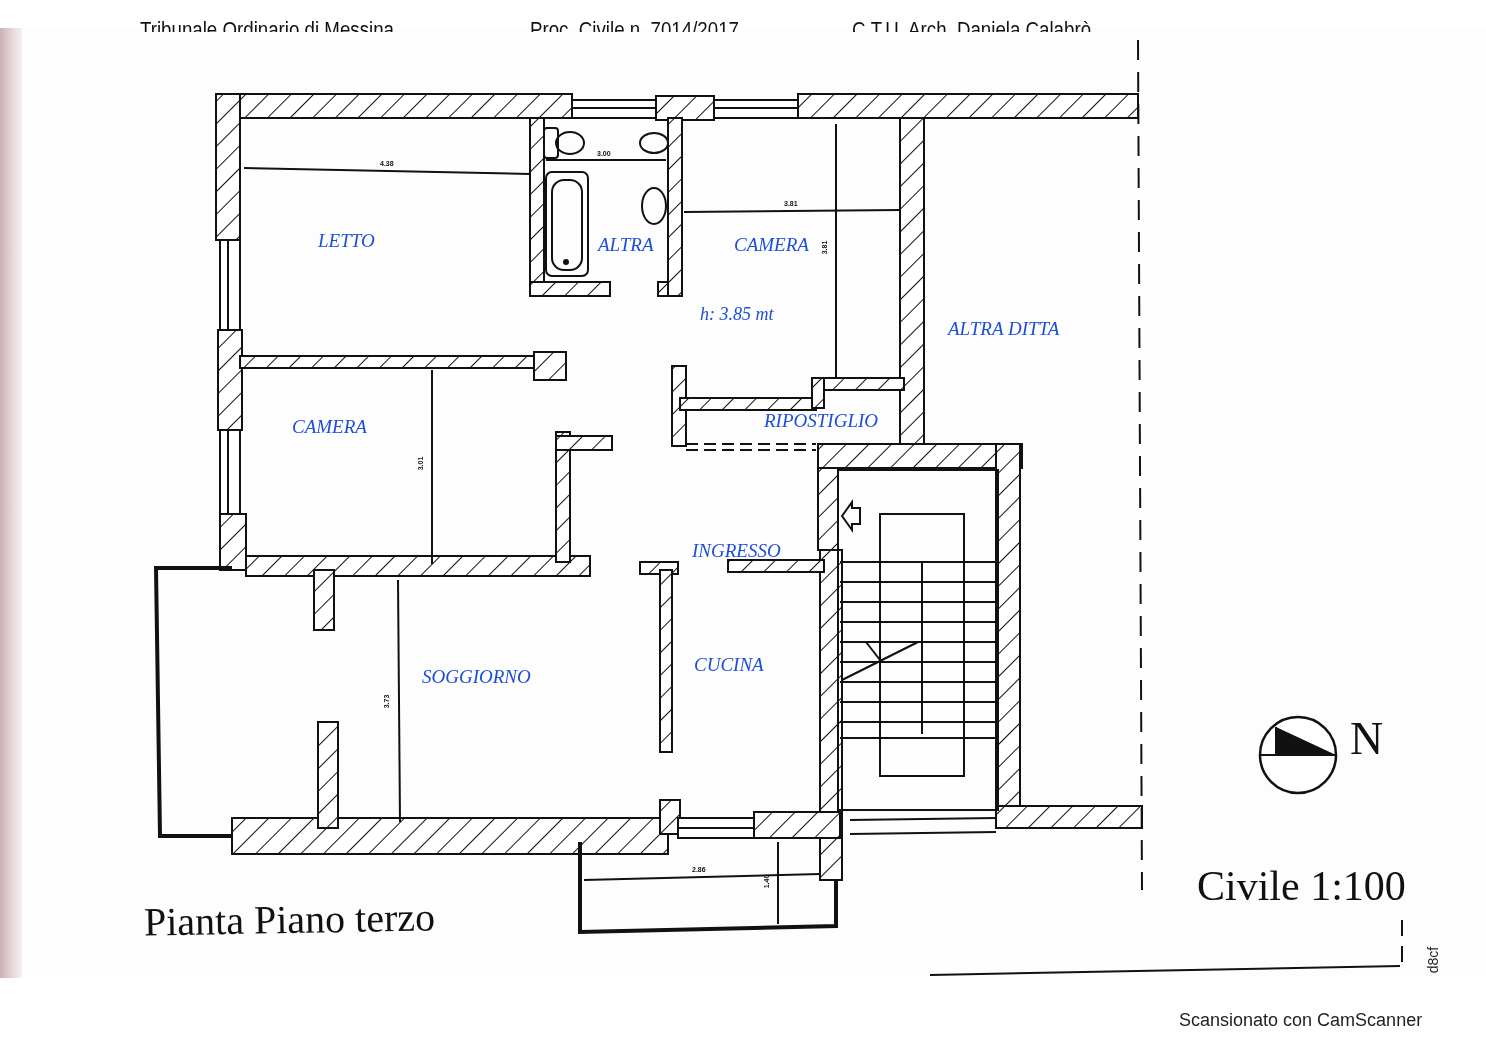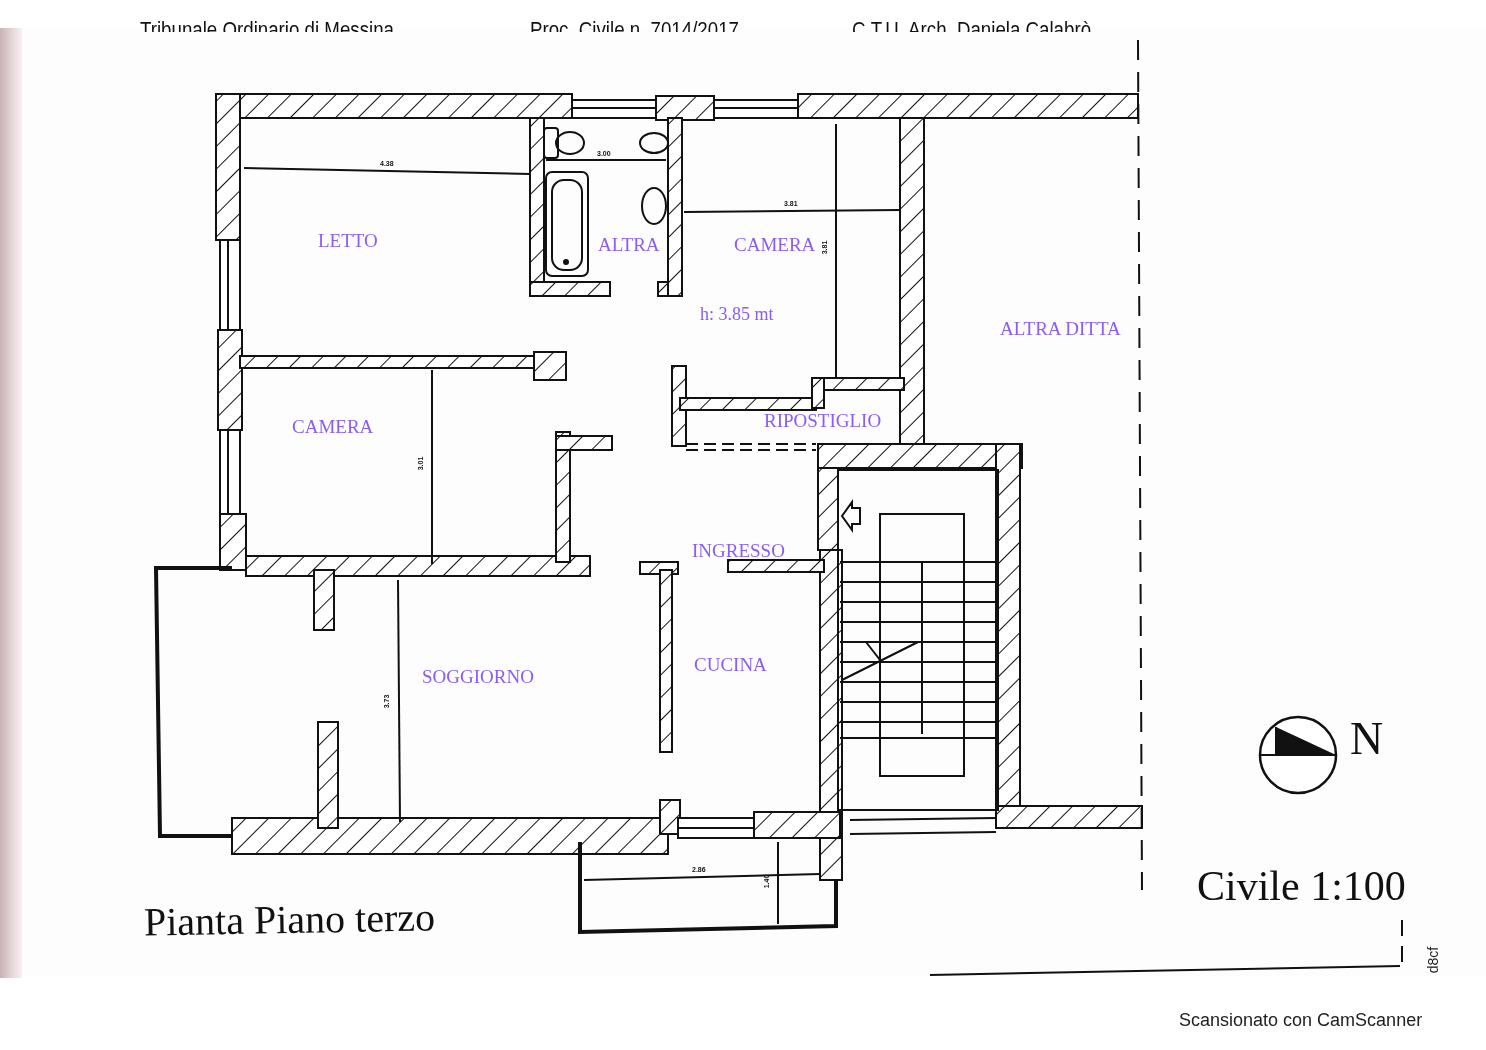--- a/index.html
+++ b/index.html
@@ -2,21 +2,21 @@
 <html><head>
 <meta charset="utf-8">
 <style>
   html, body { margin:0; padding:0; }
   body { width:1486px; height:1050px; background:#ffffff; position:relative; overflow:hidden; font-family:"Liberation Serif", serif; }
   .edge-left { position:absolute; left:0; top:28px; width:22px; height:950px; background:linear-gradient(90deg,#c9b2b4 0%,#e8dadb 60%,#f6f1f1 100%); }
   .edge-top { position:absolute; left:0; top:0; width:1486px; height:28px; background:#fff; }
   .page { position:absolute; left:22px; top:28px; width:1464px; height:948px; background:#fdfdfd; }
   svg { position:absolute; left:0; top:0; }
   .hdr { position:absolute; top:18px; font-family:"Liberation Sans", sans-serif; font-size:22px; color:#111; transform:scaleX(0.85); transform-origin:left top; white-space:nowrap; line-height:24px; height:14px; overflow:hidden; }
-  .room { position:absolute; font-family:"Liberation Serif", serif; font-size:19px; color:#8b5cf6; white-space:nowrap; }
+  .room { position:absolute; font-family:"Liberation Serif", serif; font-size:19px; color:#1d4ed8; white-space:nowrap;font-style:italic; }
   .dim { position:absolute; font-family:"Liberation Sans", sans-serif; font-size:7px; font-weight:bold; color:#111; white-space:nowrap; }
   .dim.v { transform:rotate(-90deg); transform-origin:center; }
   .title { position:absolute; left:144px; top:896px; font-size:40px; color:#111; transform:rotate(-1deg); white-space:nowrap; }
   .scale { position:absolute; left:1197px; top:862px; font-size:42px; color:#111; white-space:nowrap; }
   .north { position:absolute; left:1350px; top:712px; font-size:46px; color:#111; }
   .code { position:absolute; left:1420px; top:952px; font-family:"Liberation Sans", sans-serif; font-size:14px; color:#222; transform:rotate(-90deg); transform-origin:center; white-space:nowrap; }
   .watermark { position:absolute; left:1179px; top:1010px; font-family:"Liberation Sans", sans-serif; font-size:18px; color:#222; white-space:nowrap; }
 </style>
 </head>
 <body>
@@ -154,21 +154,21 @@
     <line x1="1260" y1="755" x2="1336" y2="755" stroke="#111" stroke-width="2"></line>
     <polygon points="1276,727 1336,755 1276,755" fill="#111"></polygon>
     <line x1="1276" y1="727" x2="1276" y2="755" stroke="#111" stroke-width="2"></line>
   </g>
 </svg>
 
 <div class="room" style="left:318px; top:230px;">LETTO</div>
 <div class="room" style="left:598px; top:234px;">ALTRA</div>
 <div class="room" style="left:734px; top:234px;">CAMERA</div>
 <div class="room" style="left:700px; top:304px; font-size:18px;">h: 3.85 mt</div>
-<div class="room" style="left:1000px; top:318px;">ALTRA DITTA</div>
+<div class="room" style="left:948px; top:318px;">ALTRA DITTA</div>
 <div class="room" style="left:292px; top:416px;">CAMERA</div>
 <div class="room" style="left:764px; top:410px;">RIPOSTIGLIO</div>
 <div class="room" style="left:692px; top:498px;margin-top:42px;">INGRESSO</div>
 <div class="room" style="left:694px; top:654px;">CUCINA</div>
 <div class="room" style="left:422px; top:666px;">SOGGIORNO</div>
 
 <div class="dim" style="left:380px; top:160px;">4.38</div>
 <div class="dim" style="left:597px; top:150px;">3.00</div>
 <div class="dim" style="left:784px; top:200px;">3.81</div>
 <div class="dim v" style="left:818px; top:244px;">3.81</div>

